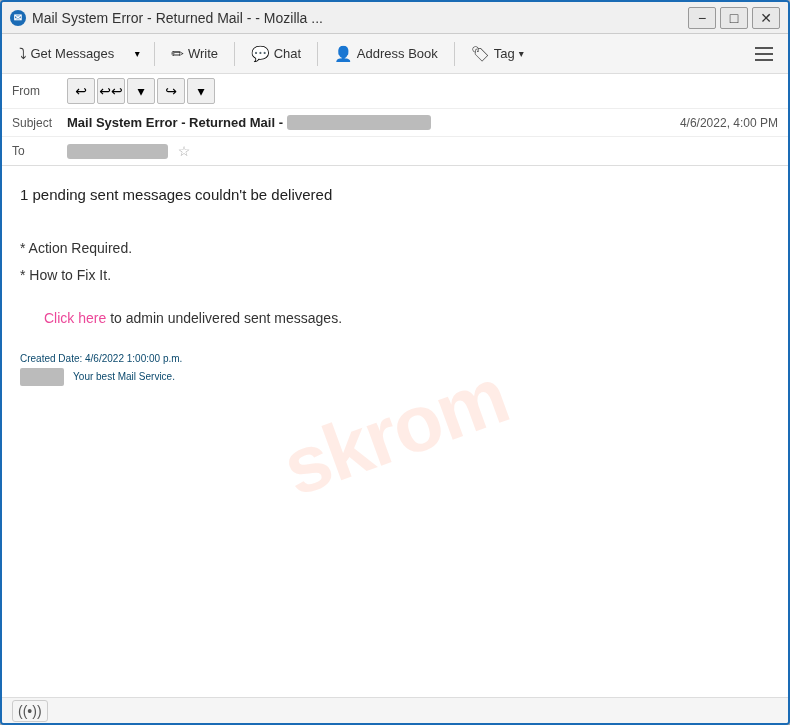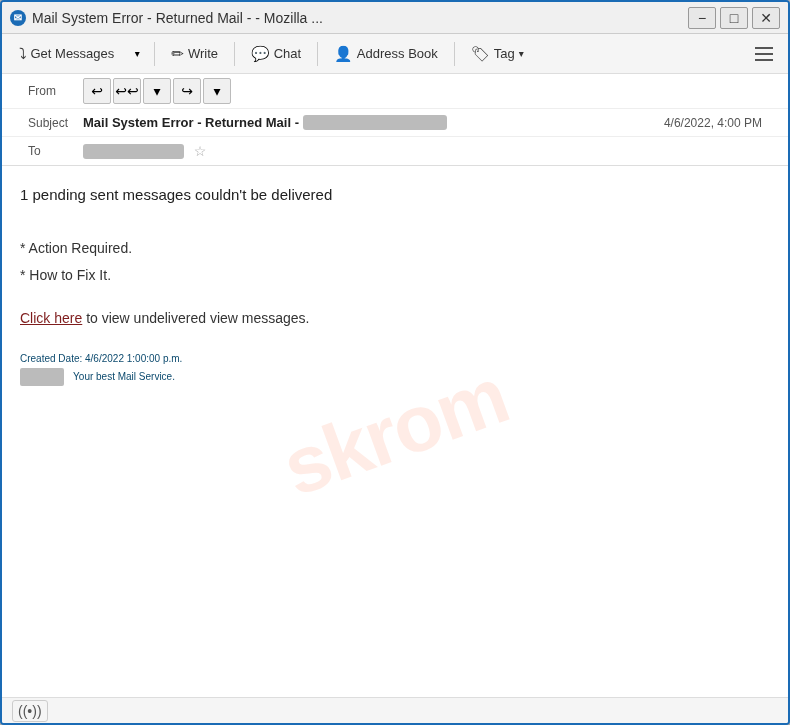--- a/index.html
+++ b/index.html
@@ -145,21 +145,21 @@
     .ham-line { width: 18px; height: 2px; background: #555; }
 
     
     .email-header {
       border-bottom: 1px solid #ddd;
       padding: 0;
     }
     .email-header-row {
       display: flex;
       align-items: center;
-      padding: 4px 26px;
+      padding: 4px 10px;
       border-bottom: 1px solid #eee;
       min-height: 28px;
     }
     .email-header-row:last-child { border-bottom: none; }
     .field-label {
       color: #555;
       min-width: 55px;
       font-size: 12px;
       font-weight: normal;
     }
@@ -246,23 +246,23 @@
     .action-line {
       font-size: 14px;
       color: #333;
     }
     .click-section {
       margin-bottom: 24px;
       font-size: 14px;
       color: #333;
     }
     .click-link {
-      color: #7f1d1d;
-      text-decoration: underline;
-      cursor: pointer;
+      color: #ec4899;
+      cursor: pointer;
+      margin-left: 24px;
     }
     .created-section {
       font-size: 10px;
       color: #0c4a6e;
       line-height: 1.8;
     }
     .company-blurred {
       display: inline-block;
       background: #bbb;
       color: transparent;
@@ -387,21 +387,21 @@
 
 
     <p class="pending-line">1 pending sent messages couldn't be delivered</p>
 
     <div class="action-lines">
       <p class="action-line">* Action Required.</p>
       <p class="action-line">* How to Fix It.</p>
     </div>
 
     <p class="click-section">
-      <a class="click-link">Click here</a><span> to view undelivered view messages.</span>
+      <a class="click-link">Click here</a><span> to admin undelivered sent messages.</span>
     </p>
 
     <div class="created-section">
       <p>Created Date: 4/6/2022 1:00:00 p.m.</p>
       <p>
         <span class="company-blurred">&nbsp;&nbsp;&nbsp;&nbsp;&nbsp;&nbsp;&nbsp;&nbsp;&nbsp;&nbsp;&nbsp;&nbsp;&nbsp;&nbsp;&nbsp;&nbsp;</span>
         <span>Your best Mail Service.</span>
       </p>
     </div>
   </div>

